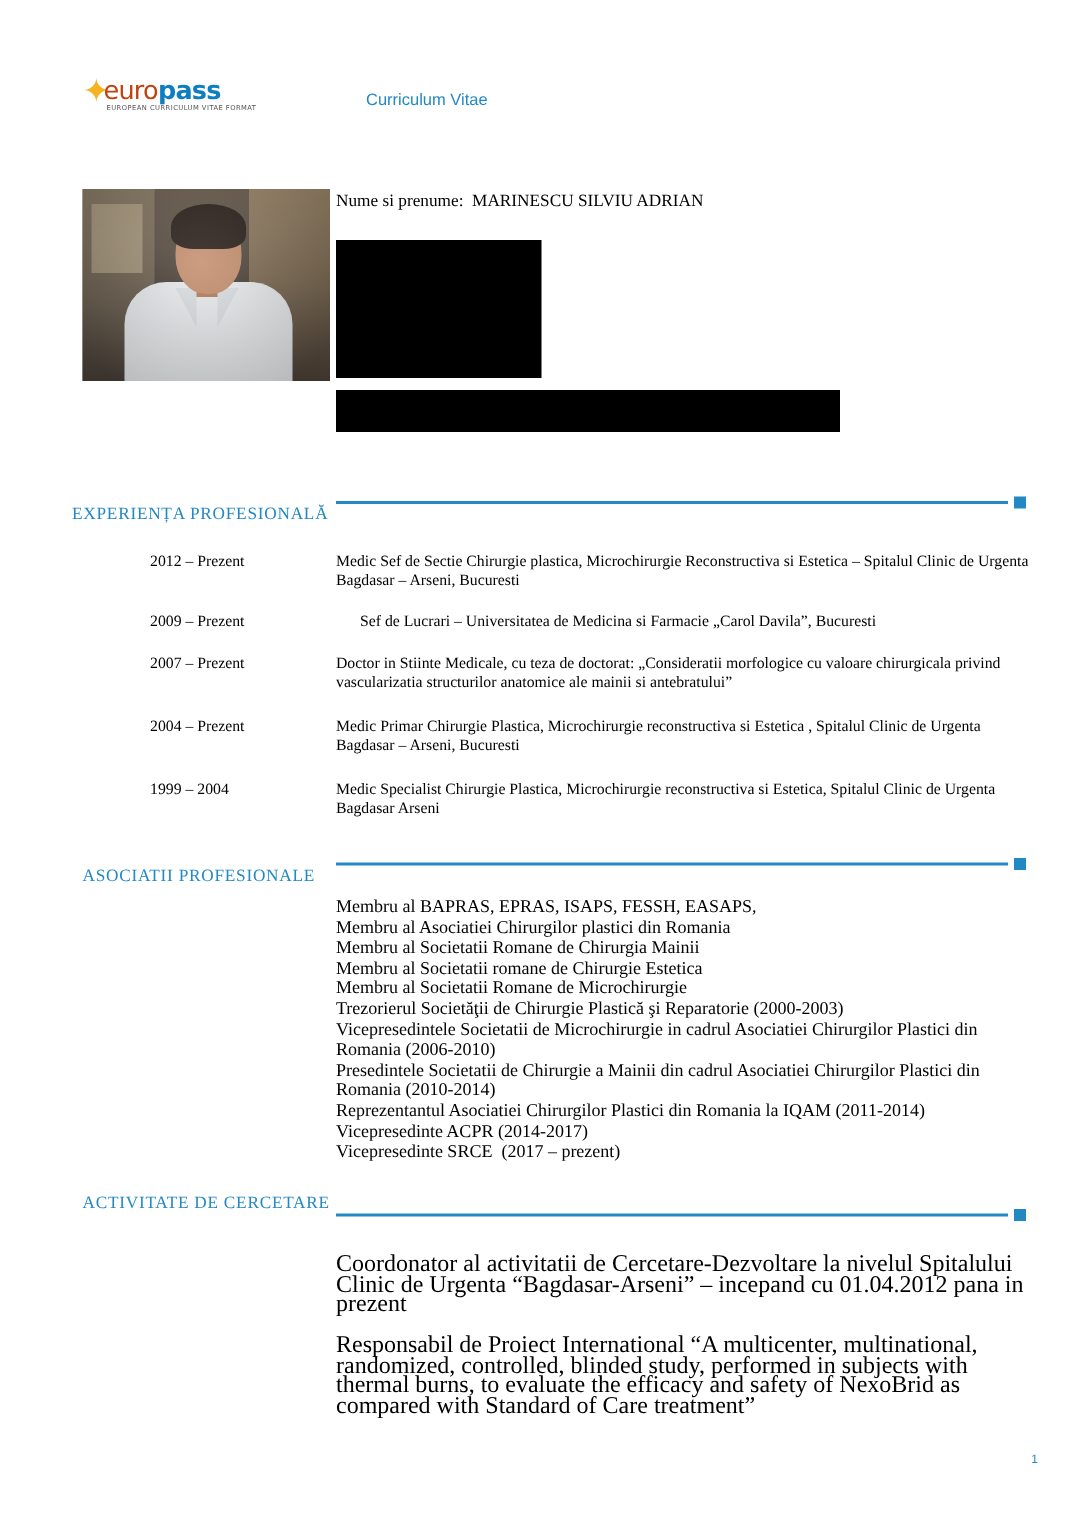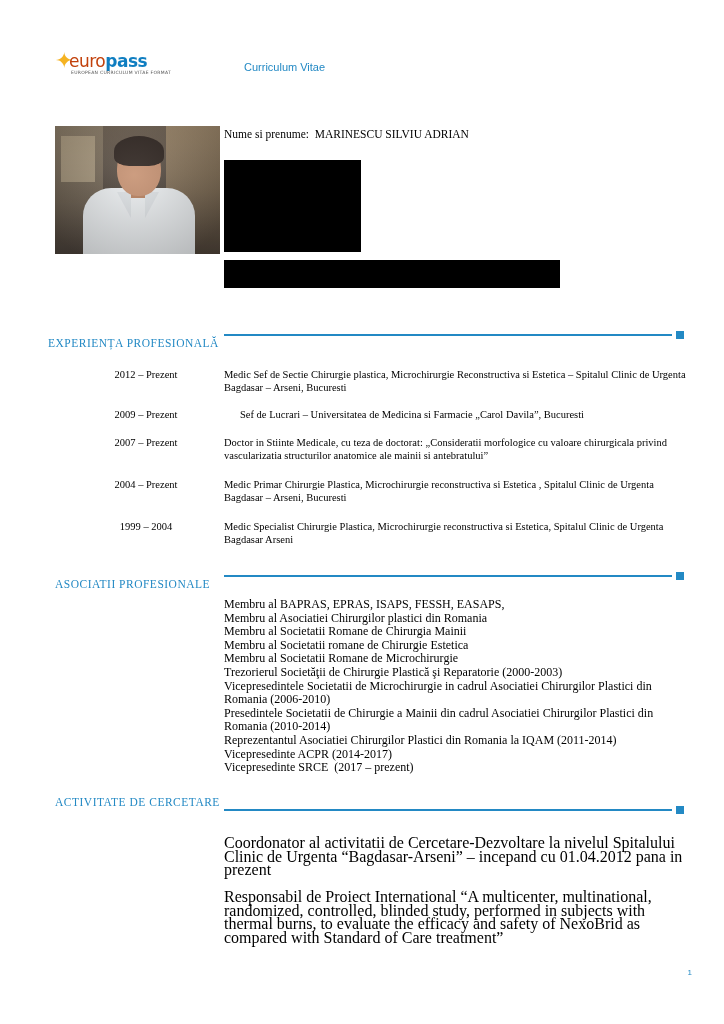--- a/index.html
+++ b/index.html
@@ -194,21 +194,21 @@
     position: absolute;
     width: 8px;
     height: 8px;
     background: #2389c4;
   }
 
   
   .entry-date {
     position: absolute;
     width: 92px;
-    text-align: center;
+    text-align: left;
     font-size: 10.5px;
     line-height: 13px;
     color: #000;
   }
   .entry-text {
     position: absolute;
     left: 224px;
     width: 466px;
     font-size: 10.5px;
     line-height: 13px;

